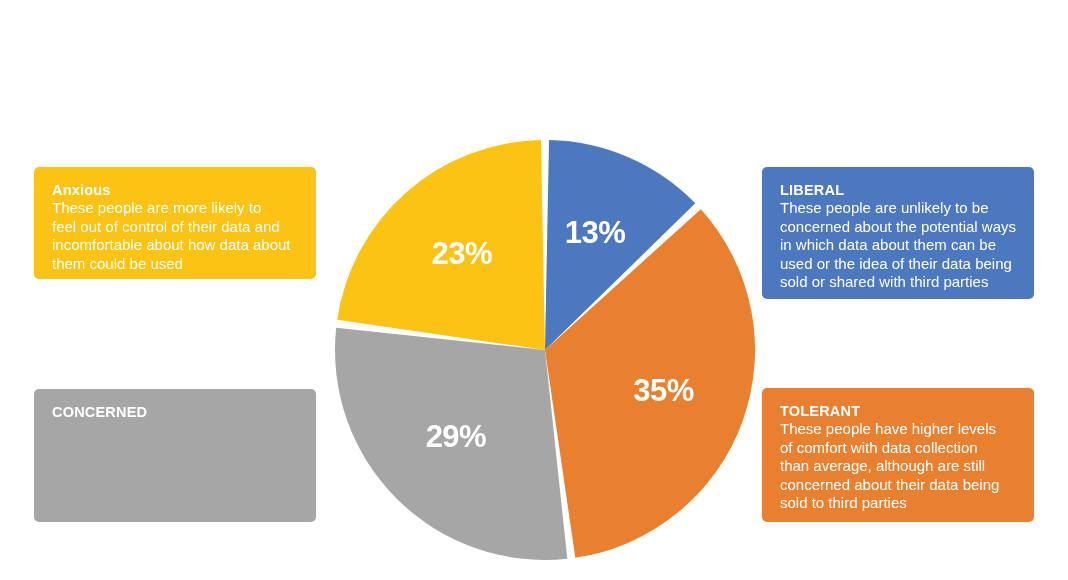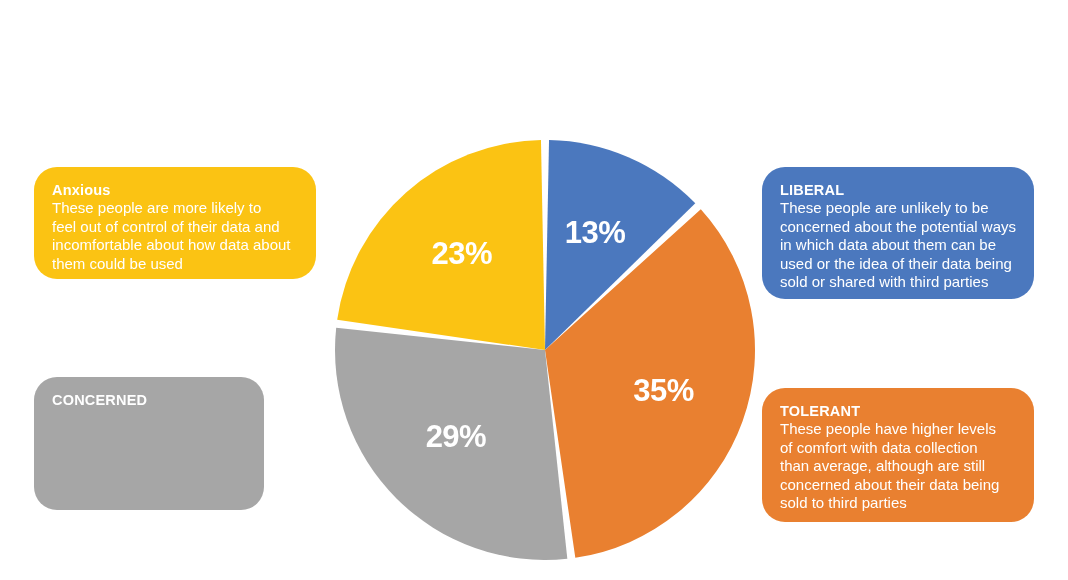--- a/index.html
+++ b/index.html
@@ -37,21 +37,21 @@
     font-size: 31px;
     fill: #ffffff;
     text-anchor: middle;
     dominant-baseline: middle;
     letter-spacing: -0.5px;
   }
 
   
   .callout {
     position: absolute;
-    border-radius: 23px;
+    border-radius: 5px;
     color: #ffffff;
     padding: 14px 18px 16px 18px;
   }
 
   .callout .c-title {
     font-family: "Liberation Sans", sans-serif;
     font-weight: bold;
     font-size: 14.5px;
     line-height: 18px;
     letter-spacing: 0.2px;
@@ -66,21 +66,21 @@
     display: block;
     white-space: pre-line;
   }
 
   
   #callout-anxious {
     left: 34px;  top: 167px;  width: 282px; height: 112px;
     background: #FBC313;
   }
   #callout-concerned {
-    left: 34px;  top: 377px;  width: 230px; height: 133px;
+    left: 34px;  top: 389px;  width: 282px; height: 133px;
     background: #A6A6A6;
   }
   #callout-liberal {
     left: 762px; top: 167px;  width: 272px; height: 132px;
     background: #4B78BE;
   }
   #callout-tolerant {
     left: 762px; top: 388px;  width: 272px; height: 134px;
     background: #E98030;
   }

